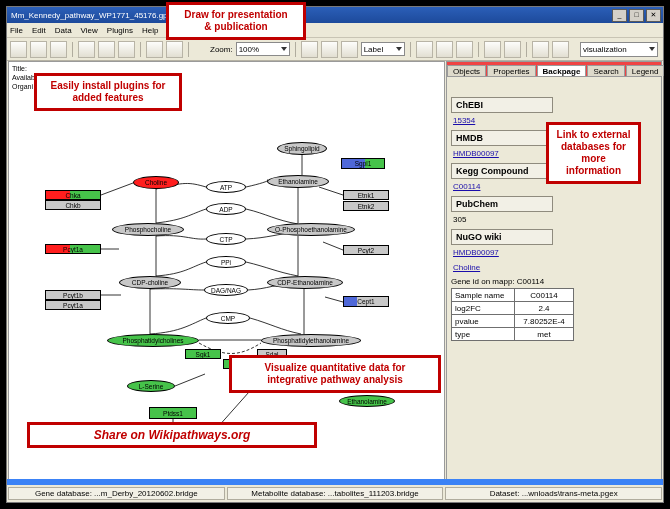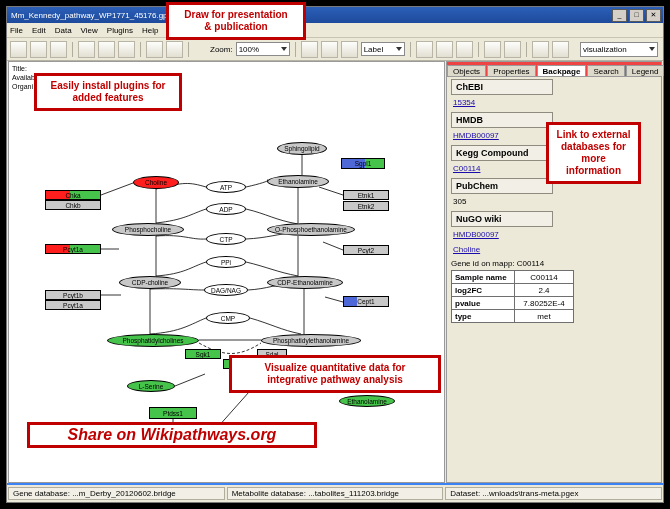--- a/index.html
+++ b/index.html
@@ -28,49 +28,49 @@
 
   
   .content{position:absolute;left:0;top:53px;right:0;bottom:18px;display:flex;}
   .canvaswrap{position:relative;flex:1;background:#fff;border:1px solid #9a9a9a;margin:1px;overflow:hidden;}
   .sidepanel{width:214px;background:#ece9d8;border:1px solid #9a9a9a;margin:1px 1px 1px 0;display:flex;flex-direction:column;}
 
   .tabs{display:flex;height:14px;background:#ef4444;border-bottom:1px solid #9a9a9a;align-items:flex-end;}
   .tab{font-size:8px;padding:1px 5px 0 5px;border:1px solid #9a9a9a;border-bottom:none;background:#dedacb;margin-right:1px;}
   .tab.active{background:#fff;font-weight:bold;}
 
-  .sidebody{flex:1;background:#ece9d8;overflow:hidden;padding:2px 4px;font-size:8px;}
+  .sidebody{flex:1;background:#ece9d8;overflow:hidden;padding:20px 4px;font-size:8px;}
   .sec-head{background:#f2f0e6;border:1px solid #8f8b7e;font-weight:bold;font-size:9px;padding:2px 4px;width:92px;margin-bottom:2px;}
   .sec-val{font-size:8px;padding:1px 2px 5px 2px;}
   .link{color:#1a0dab;text-decoration:underline;}
   .plain{color:#000;}
   .exp-title{font-weight:bold;font-size:9px;margin:4px 0 3px 0;}
   .geneid{font-size:8px;margin-bottom:2px;}
   table.meta{border-collapse:collapse;font-size:8px;}
   table.meta td{border:1px solid #6f6f6f;background:#fff;height:12px;padding:0 3px;}
-  table.meta td.k{width:56px;font-weight:bold;}
+  table.meta td.k{width:56px;}
   table.meta td.v{width:52px;text-align:center;}
 
   
-  .statusbar{position:absolute;left:0;bottom:0;height:17px;width:100%;background:#ece9d8;border-top:2px solid #3b82f6;display:flex;align-items:center;}
+  .statusbar{position:absolute;left:0;bottom:0;height:17px;width:100%;background:#ece9d8;border-top:6px solid #3b82f6;display:flex;align-items:center;text-align:center;}
   .statusbar .sb{font-size:8px;border:1px solid #b0ac9e;margin:1px;padding:1px 4px;background:#f2f0e6;flex:1;white-space:nowrap;overflow:hidden;}
 
   
   .canvas-meta{position:absolute;left:3px;top:2px;font-size:7px;line-height:9px;color:#000;}
 
   
   .node{position:absolute;box-sizing:border-box;font-size:6.5px;text-align:center;color:#000;display:flex;align-items:center;justify-content:center;border:1px solid #000;}
   .oval{border-radius:50%/50%;background:#fff;}
   .rect{background:#c8c8c8;}
   .white{background:#fff;}
   svg.edges{position:absolute;left:0;top:0;}
 
   
   .callout{position:absolute;background:#fff;border:3px solid #c00000;color:#c00000;font-weight:bold;text-align:center;font-size:10px;line-height:12px;padding:4px 6px;box-sizing:border-box;}
-  .callout.big{font-size:16px;font-style:italic;}
+  .callout.big{font-size:12px;font-style:italic;}
   .anno-arrow{position:absolute;background:#ffd000;}
 </style>
 </head>
 <body>
 
 <div class="app">
 
   <div class="titlebar">
     <span class="tlabel">Mm_Kennedy_pathway_WP1771_45176.gpml - PathVisio</span>
     <div class="wbtns">

